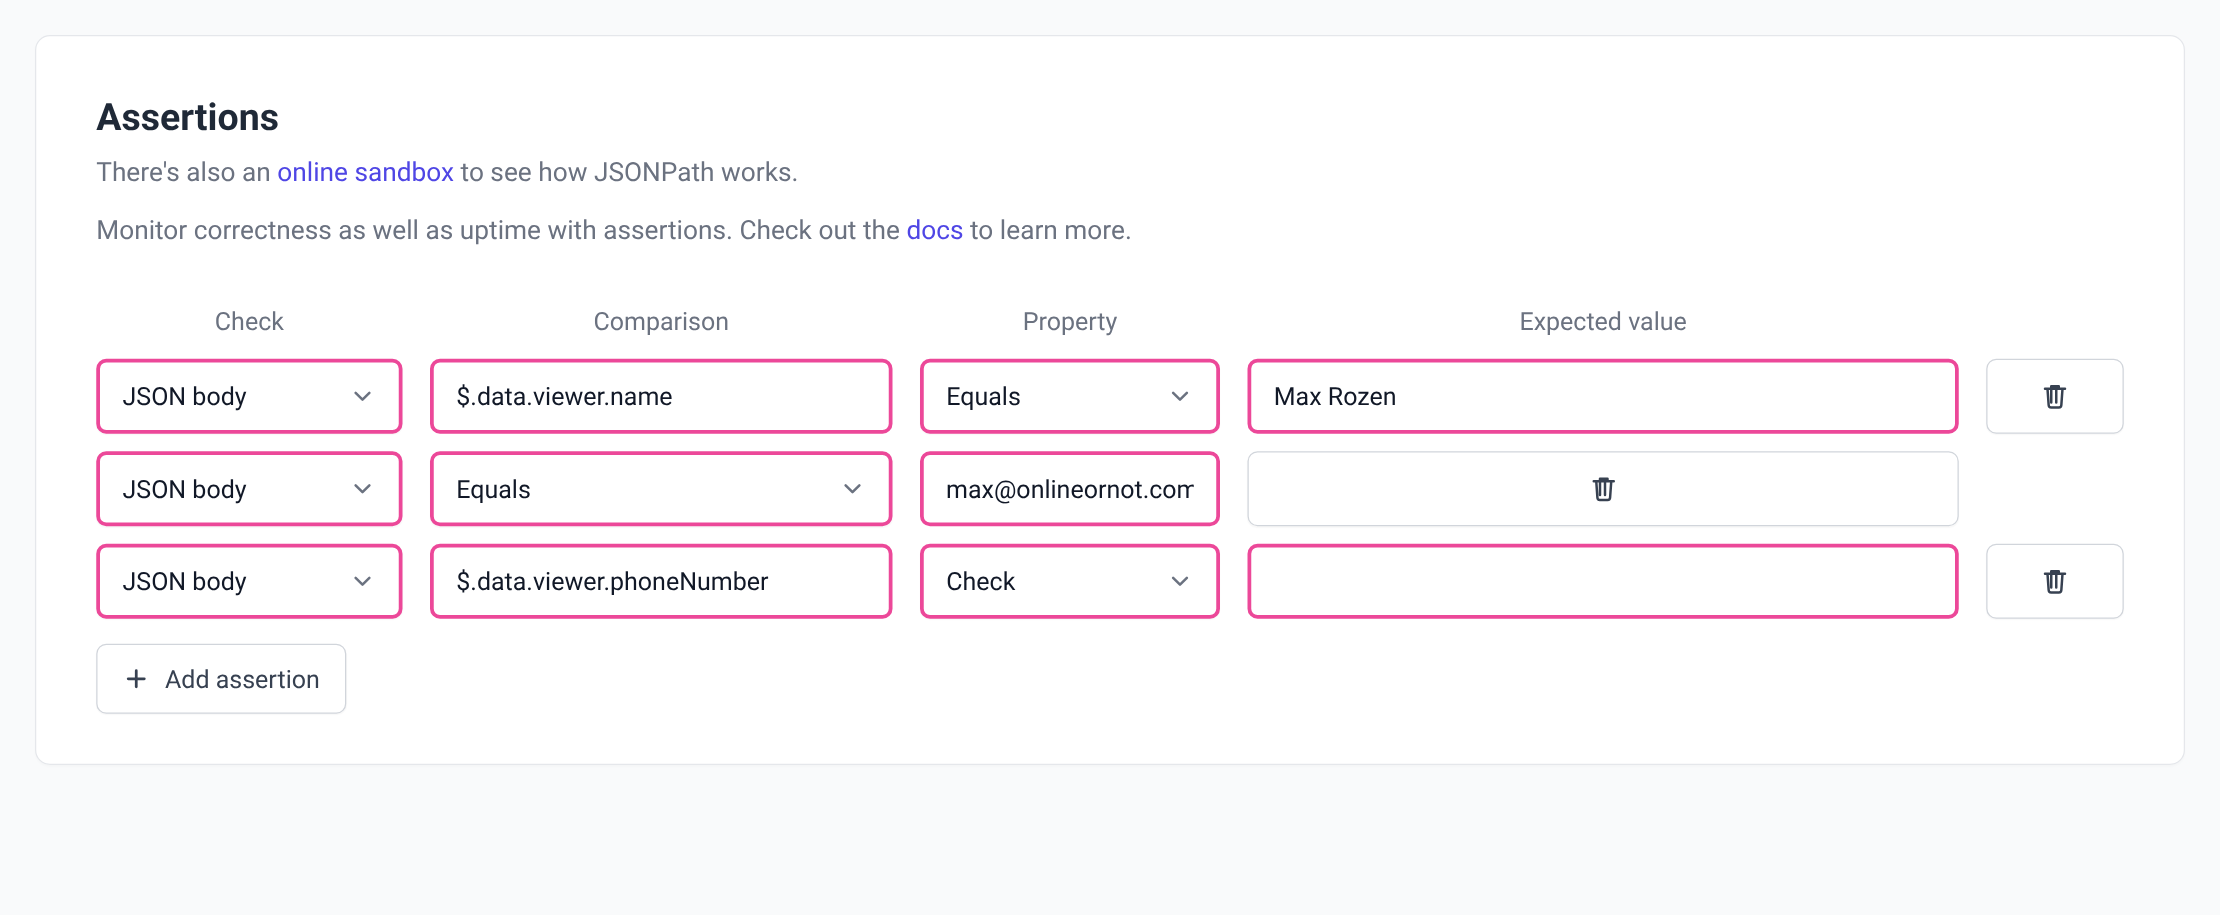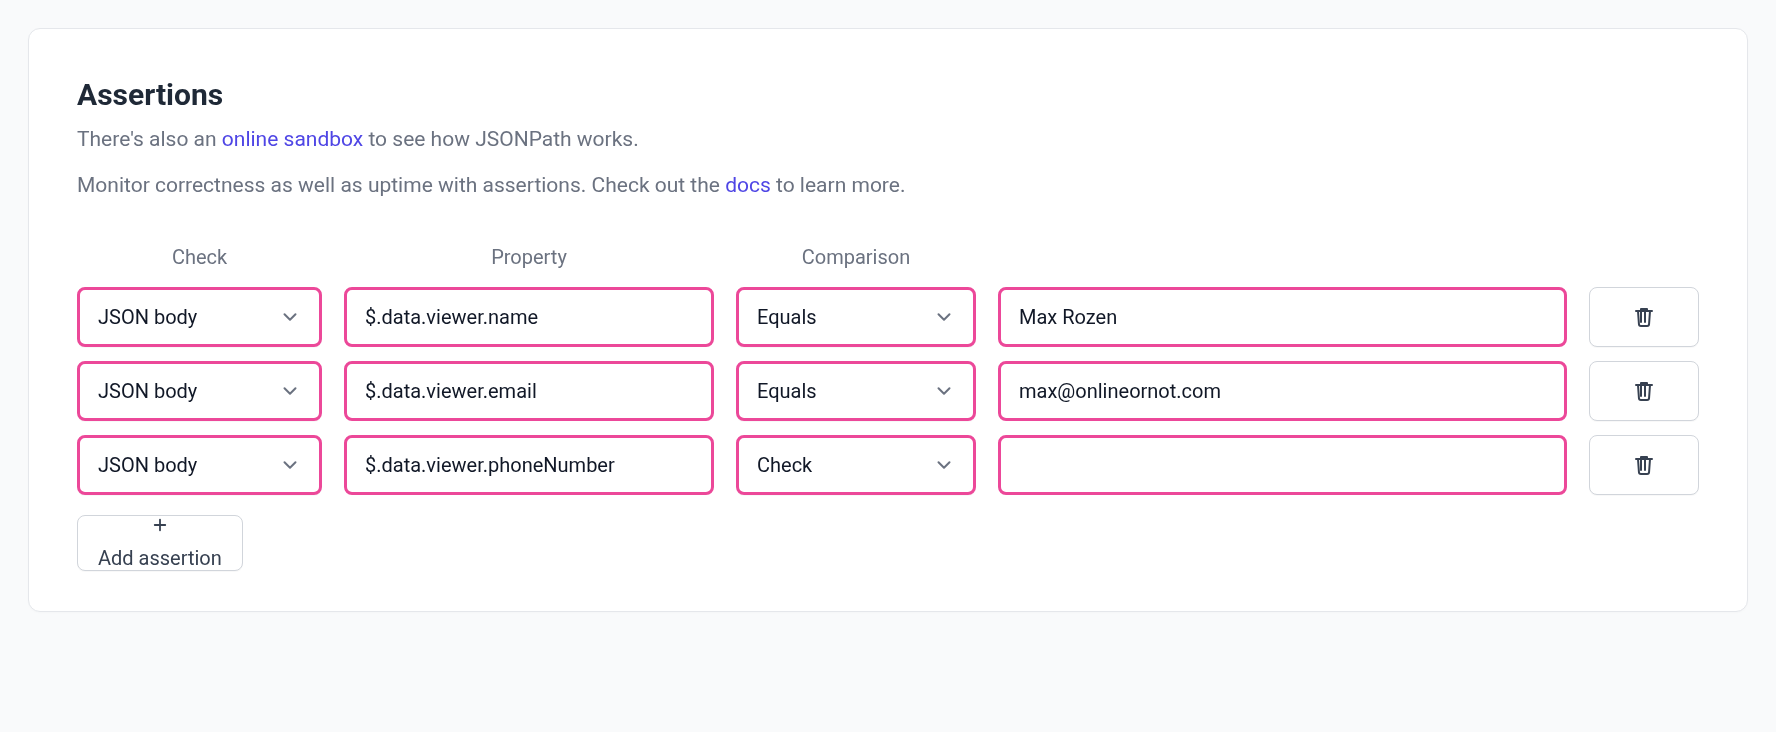--- a/index.html
+++ b/index.html
@@ -102,21 +102,20 @@
     background: #fff;
     display: inline-flex;
     align-items: center;
     padding: 0 20px;
     font-size: 20px;
     color: #374151;
     cursor: pointer;
     gap: 12px;
     font-family: inherit;
     box-shadow: 0 1px 1px rgba(0,0,0,0.03);
-    flex-direction: column;
   }
   .plus-icon {
     width: 22px; height: 22px;
     color: #374151;
   }
 </style>
 </head>
 <body>
 
 <div class="card">
@@ -125,22 +124,23 @@
   <p class="subtext">
     <span>There's also an </span><a href="#">online sandbox</a><span> to see how JSONPath works.</span>
   </p>
   <p class="subtext">
     <span>Monitor correctness as well as uptime with assertions. Check out the </span><a href="#">docs</a><span> to learn more.</span>
   </p>
 
   <div class="grid">
     <div class="headers-row">
       <div class="col-header">Check</div>
+      <div class="col-header">Comparison</div>
       <div class="col-header">Property</div>
-      <div class="col-header">Comparison</div>
+      <div class="col-header">Expected value</div>
       <div></div>
     </div>
 
     
     <div class="assertion-row">
       <div class="select" tabindex="0">
         <span>JSON body</span>
         <svg class="chevron" viewBox="0 0 24 24" fill="none" stroke="currentColor" stroke-width="2.2" stroke-linecap="round" stroke-linejoin="round">
             <polyline points="6 9 12 15 18 9"></polyline>
           </svg>
@@ -161,21 +161,20 @@
     </div>
 
     
     <div class="assertion-row">
       <div class="select" tabindex="0">
         <span>JSON body</span>
         <svg class="chevron" viewBox="0 0 24 24" fill="none" stroke="currentColor" stroke-width="2.2" stroke-linecap="round" stroke-linejoin="round">
             <polyline points="6 9 12 15 18 9"></polyline>
           </svg>
       </div>
-      <input class="input" value="$.data.viewer.email" style="">
       <div class="select" tabindex="0">
         <span>Equals</span>
         <svg class="chevron" viewBox="0 0 24 24" fill="none" stroke="currentColor" stroke-width="2.2" stroke-linecap="round" stroke-linejoin="round">
             <polyline points="6 9 12 15 18 9"></polyline>
           </svg>
       </div>
       <input class="input" value="max@onlineornot.com" style="">
       <button class="delete-btn">
         <svg class="trash-icon" viewBox="0 0 24 24" fill="currentColor">
             <path d="M9 3h6a1 1 0 0 1 1 1v1h4a1 1 0 1 1 0 2h-1.07l-.86 12.07A3 3 0 0 1 15.08 22H8.92a3 3 0 0 1-2.99-2.93L5.07 7H4a1 1 0 1 1 0-2h4V4a1 1 0 0 1 1-1Zm1 4H7.07l.85 11.93A1 1 0 0 0 8.92 20h6.16a1 1 0 0 0 1-.97L16.93 7H14v10a1 1 0 1 1-2 0V7h-2v10a1 1 0 1 1-2 0V7Z"></path>

